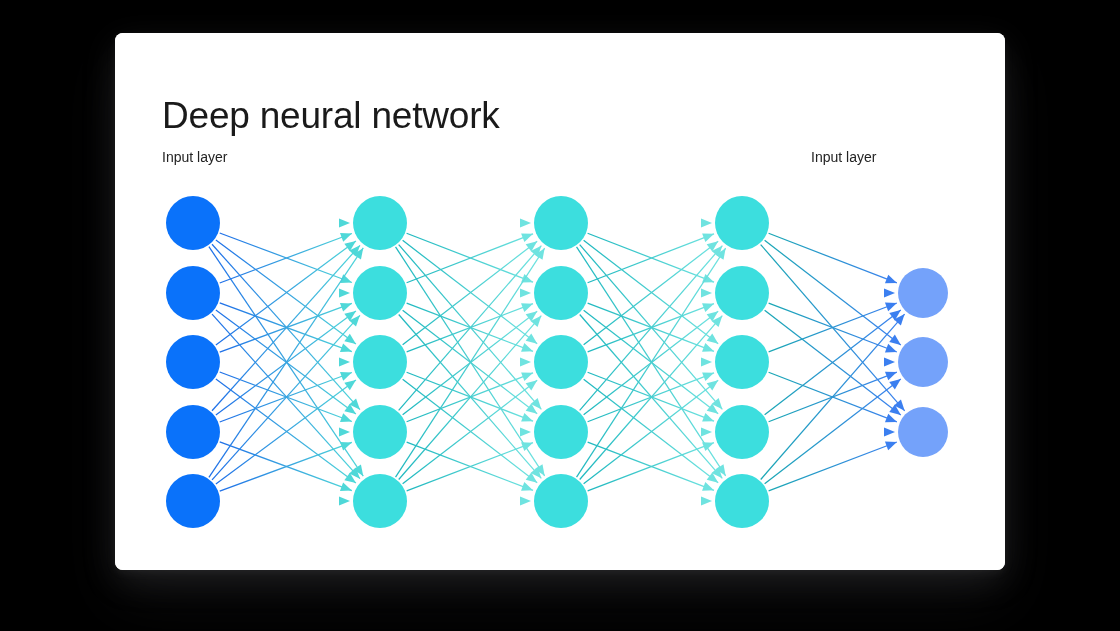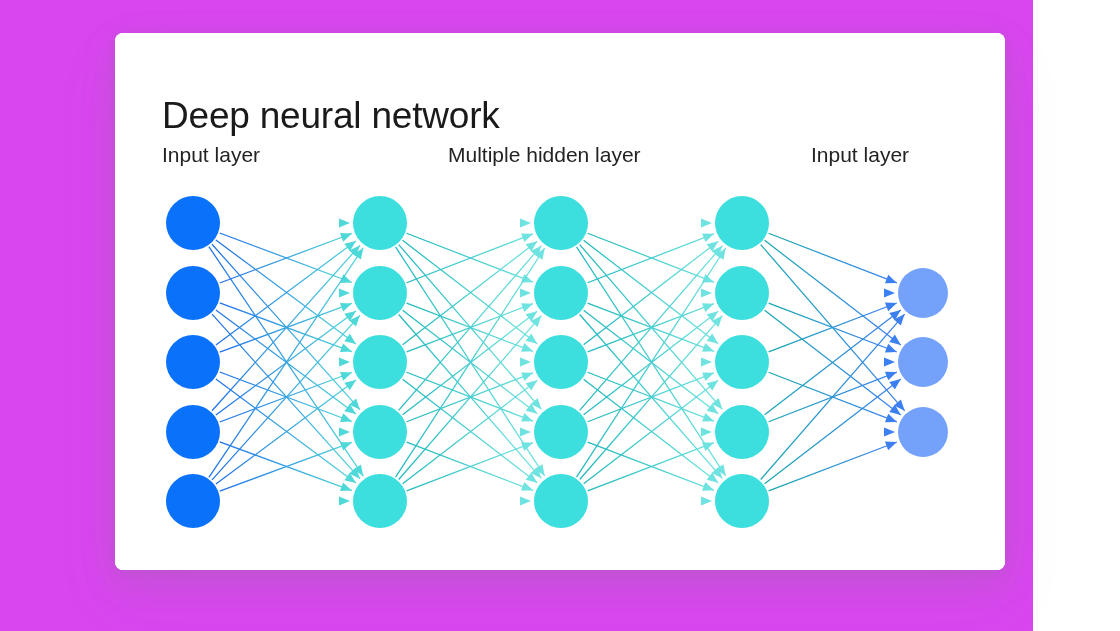--- a/index.html
+++ b/index.html
@@ -8,23 +8,23 @@
   }
   body {
     width: 1120px;
     height: 631px;
     background: #ffffff;
     font-family: "Liberation Sans", sans-serif;
     overflow: hidden;
   }
   #stage {
     position: relative;
-    width: 1033px;
+    width: 1120px;
     height: 631px;
-    background: #d946ef;
+    background: #000000;
   }
   
   #card-shadow {
     position: absolute;
     left: 115px;
     top: 33px;
     width: 890px;
     height: 537px;
     border-radius: 8px;
     background: #ffffff;
@@ -47,22 +47,22 @@
     left: 47px;
     top: 62px;
     font-size: 37px;
     font-weight: 300;
     letter-spacing: -0.2px;
     color: #1a1a1a;
     white-space: nowrap;
   }
   .layer-label {
     position: absolute;
-    top: 110px;
-    font-size: 21px;
+    top: 116px;
+    font-size: 14px;
     font-weight: 400;
     color: #232323;
     white-space: nowrap;
     text-align: right;
   }
   #label-input  { left: 47px; }
   #label-hidden { left: 333px; }
   #label-output { left: 696px; }
 
   #net {
@@ -78,21 +78,20 @@
 
 <div id="stage">
 
   <div id="card-shadow"></div>
 
   <div id="card">
 
     <div id="title">Deep neural network</div>
 
     <div class="layer-label" id="label-input">Input layer</div>
-    <div class="layer-label" id="label-hidden">Multiple hidden layer</div>
     <div class="layer-label" id="label-output">Input layer</div>
 
     <svg id="net" viewBox="0 0 890 537">
       <defs>
         <linearGradient id="grad-blue-turq" x1="0" y1="0" x2="1" y2="0">
           <stop offset="0%" stop-color="#1f6fe8"></stop>
           <stop offset="100%" stop-color="#4fd8d8"></stop>
         </linearGradient>
         <linearGradient id="grad-turq-blue" x1="0" y1="0" x2="1" y2="0">
           <stop offset="0%" stop-color="#1aa8b4"></stop>

